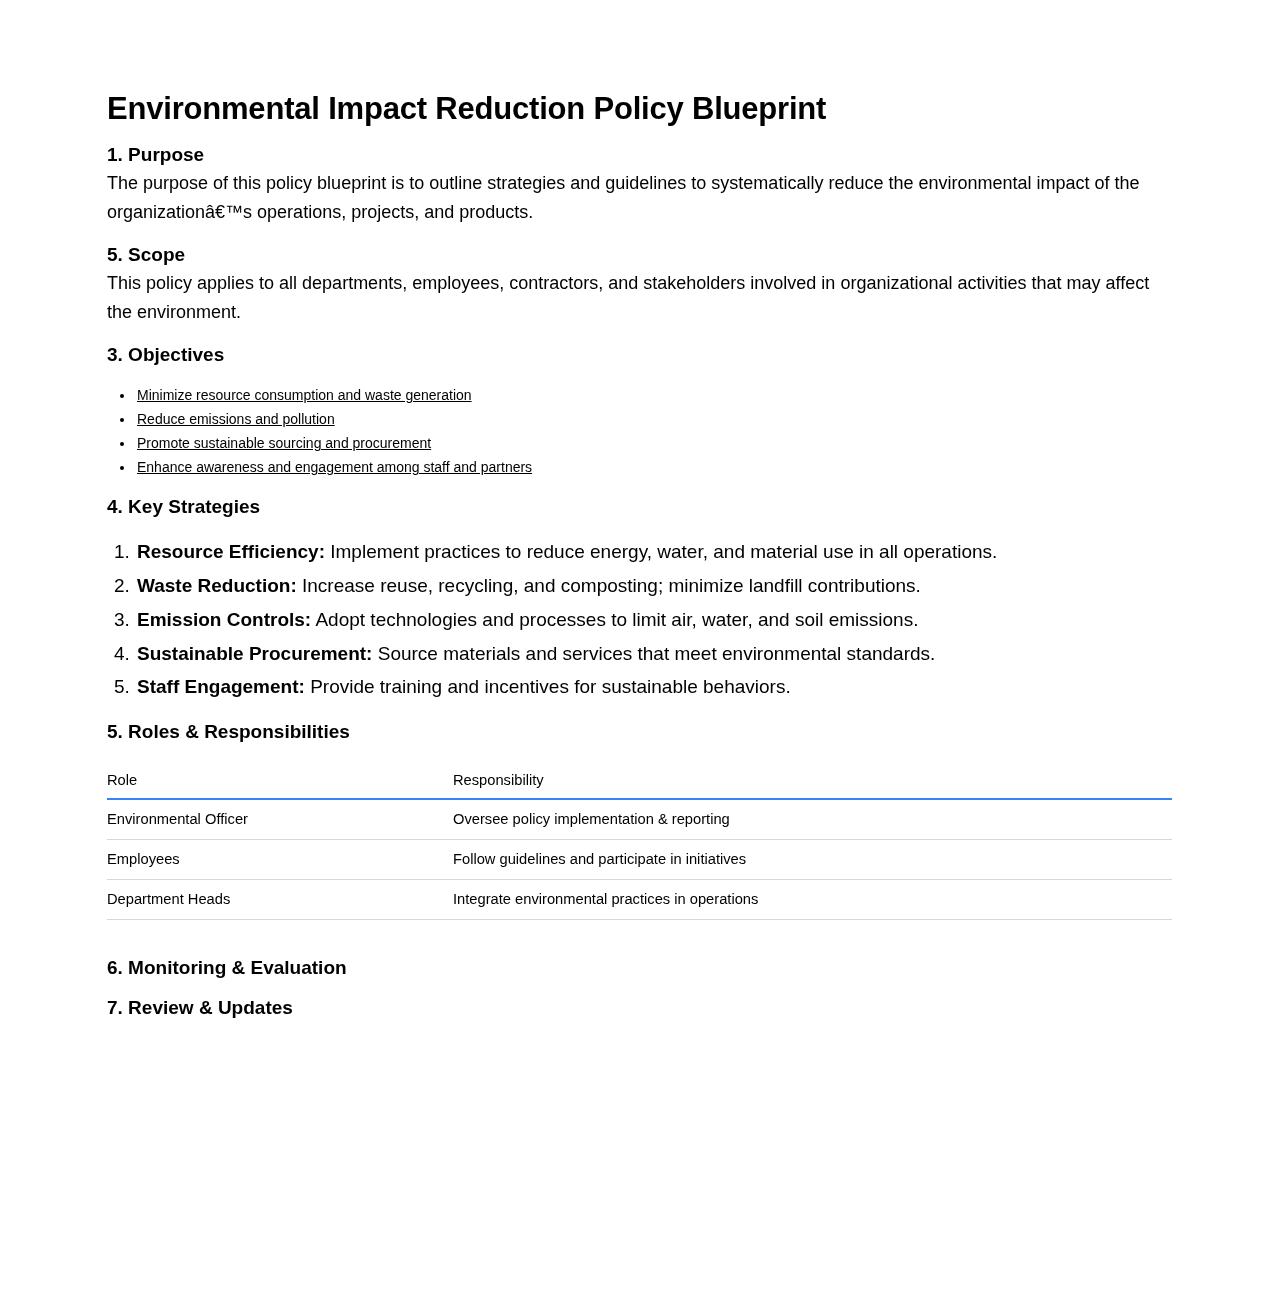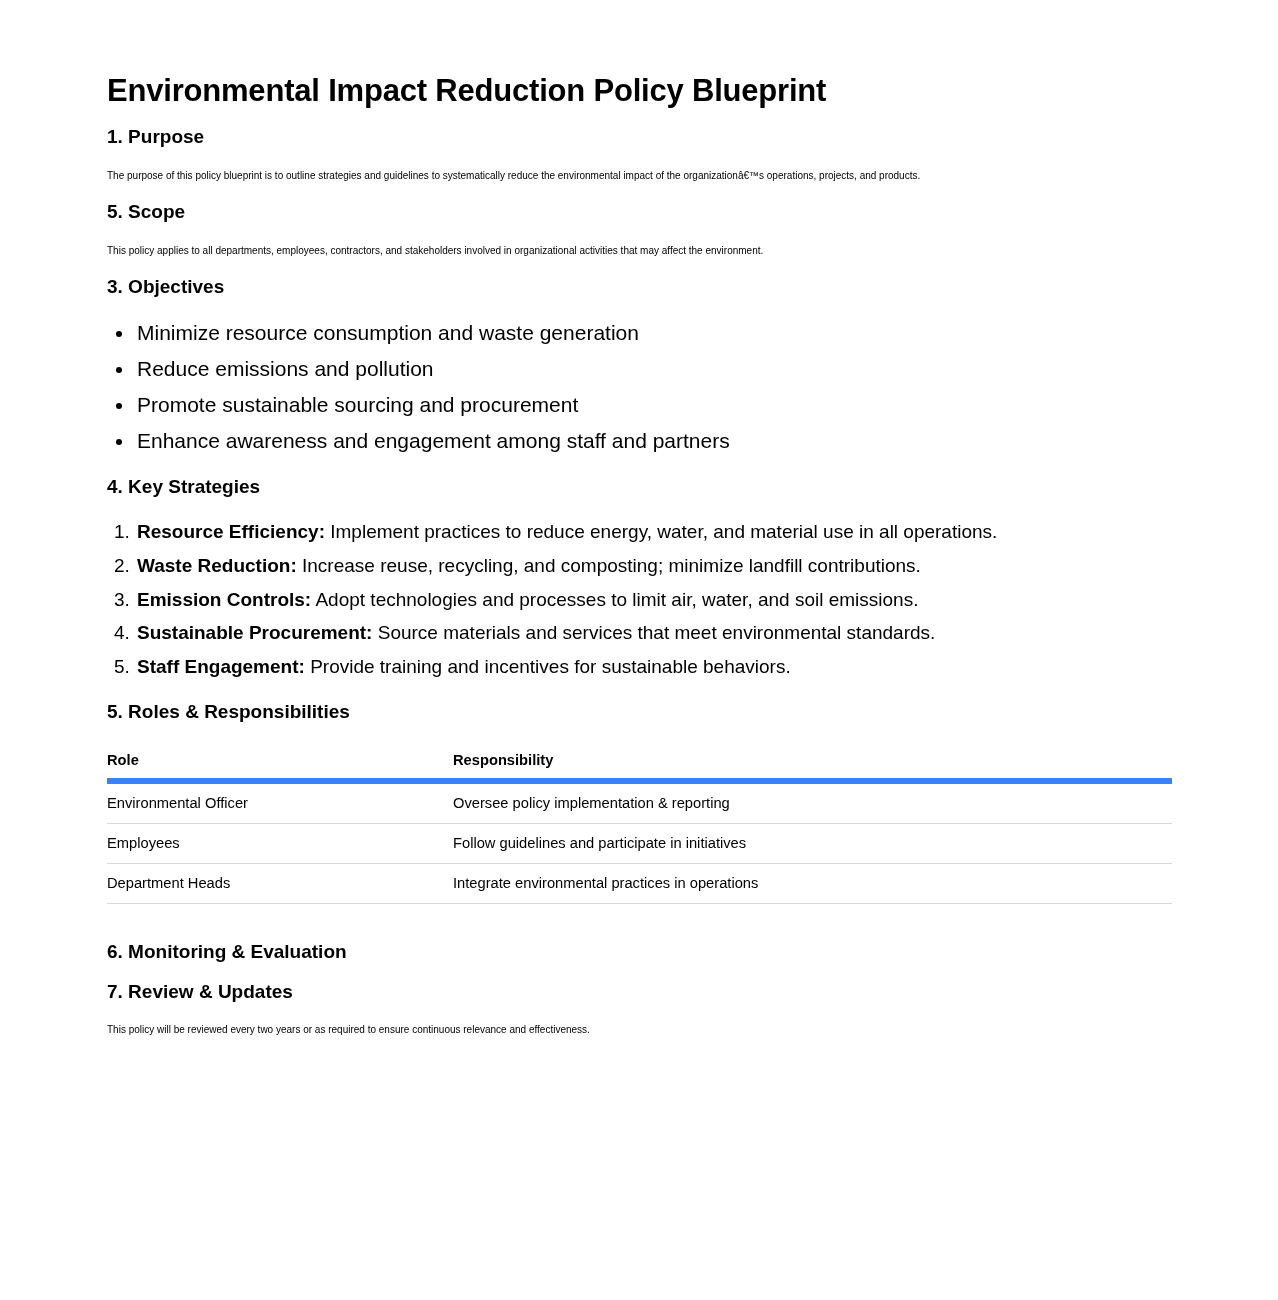--- a/index.html
+++ b/index.html
@@ -16,40 +16,41 @@
     -webkit-font-smoothing: antialiased;
   }
   .page {
     padding: 72px 106px 40px 107px;
     box-sizing: border-box;
   }
   .doc-title {
     font-size: 31px;
     font-weight: bold;
     line-height: 1.2;
-    margin: 0 0 0 0;
+    margin: 18px 0 0 0;
     letter-spacing: -0.2px;
   }
   h2.section-heading {
     font-size: 19px;
     font-weight: bold;
     margin: 16px 0 0 0;
     line-height: 1.25;
   }
   p.body-text {
-    font-size: 10px;
+    font-size: 18px;
     line-height: 1.62;
-    margin: 19px 0 0 0;
+    margin: 2px 0 0 0;
     max-width: 1065px;
   }
   ul.objectives-list {
-    font-size: 21px;
+    font-size: 14px;
     line-height: 1.72;
     margin: 16px 0 0 0;
     padding-left: 28px;
+    text-decoration: underline;
   }
   ul.objectives-list li {
     padding-left: 2px;
   }
   ol.strategies-list {
     font-size: 19px;
     line-height: 1.78;
     margin: 16px 0 0 0;
     padding-left: 28px;
   }
@@ -60,23 +61,23 @@
     font-weight: bold;
   }
   table.roles-table {
     border-collapse: collapse;
     width: 1065px;
     margin: 22px 0 0 0;
     font-size: 14.7px;
   }
   table.roles-table th {
     text-align: left;
-    font-weight: bold;
+    font-weight: normal;
     padding: 6px 0 10px 0;
-    border-bottom: 6px solid #3b82f6;
+    border-bottom: 2px solid #3b82f6;
   }
   table.roles-table td {
     text-align: left;
     padding: 11px 0 12px 0;
     border-bottom: 1px solid #d8d8d8;
   }
   table.roles-table th.col-role,
   table.roles-table td.col-role {
     width: 346px;
   }
@@ -135,15 +136,14 @@
         <td class="col-role">Department Heads</td>
         <td>Integrate environmental practices in operations</td>
       </tr>
     </tbody>
   </table>
   <div class="gap-after-table"></div>
 
   <h2 class="section-heading">6. Monitoring &amp; Evaluation</h2>
 
   <h2 class="section-heading">7. Review &amp; Updates</h2>
-  <p class="body-text">This policy will be reviewed every two years or as required to ensure continuous relevance and effectiveness.</p>
 
 </div>
 
 </body></html>

